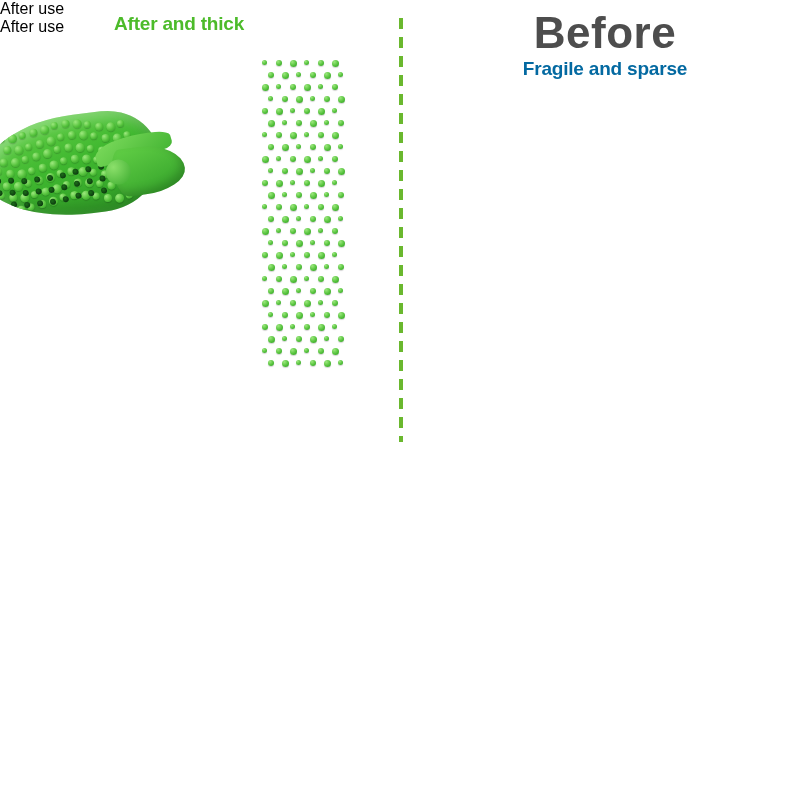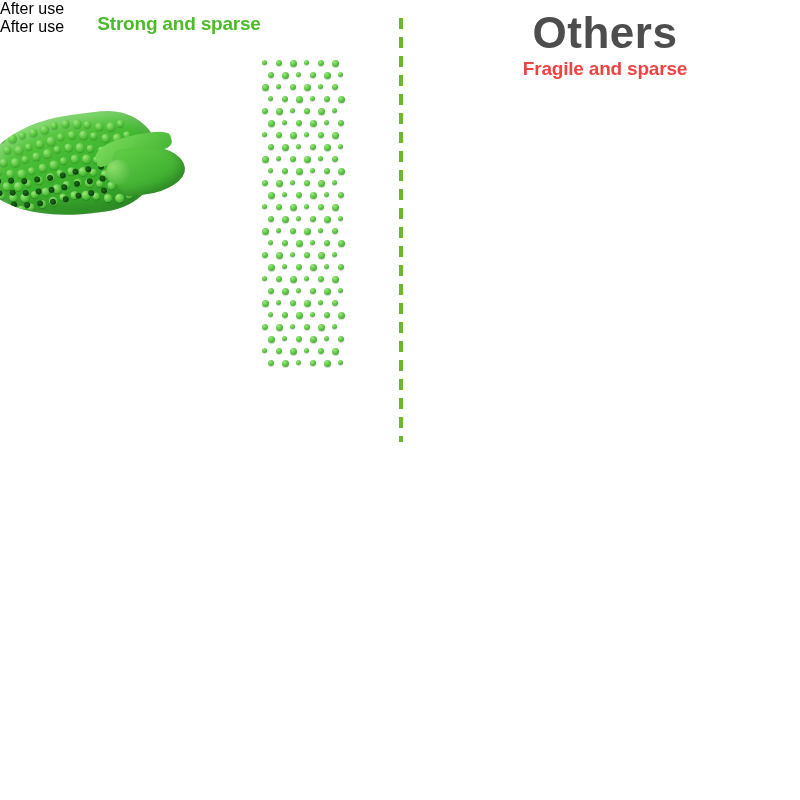--- a/index.html
+++ b/index.html
@@ -25,21 +25,21 @@
   .head-ours { position: absolute; left: 14px; top: 10px; width: 330px; text-align: center; }
   .head-others { position: absolute; left: 440px; top: 10px; width: 330px; text-align: center; }
   .title-main {
     font-size: 44px; font-weight: bold; line-height: 1.03;
     letter-spacing: 0.5px;
   }
   .title-main.ours { color: #4cbb2a; }
   .title-main.others { color: #4d4d4d; }
   .title-sub { font-size: 19px; font-weight: bold; margin-top: 3px; letter-spacing: -0.2px; }
   .title-sub.ours { color: #4cbb2a; }
-  .title-sub.others { color: #ef4444; }
+  .title-sub.others { color: #0369a1; }
 
   
   .vs-badge {
     position: absolute; left: 352px; top: 176px;
     font-size: 60px; font-weight: bold; font-style: italic;
     color: #ed9346; letter-spacing: -3px;
     -webkit-text-stroke: 4px #ffffff; paint-order: stroke fill;
     text-shadow: 0 2px 4px rgba(0,0,0,0.10);
     z-index: 30;
   }
@@ -385,25 +385,25 @@
 </head>
 <body>
 
 <div class="page">
 
   <div class="compare-panel">
 
     <div class="divider"></div>
 
     <div class="head-ours">
-      <div class="title-sub ours">Strong and sparse</div>
+      <div class="title-sub ours">After and thick</div>
     </div>
 
     <div class="head-others">
-      <div class="title-main others">Others</div>
+      <div class="title-main others">Before</div>
       <div class="title-sub others">Fragile and sparse</div>
     </div>
 
     <div class="prod-green-small">
       <div class="pg-body">
         <div class="nub-layer" id="green-nubs">
             <div class="nub" style="left: 17px; top: 10.5769px; width: 8px; height: 8px;"></div>
             <div class="nub" style="left: 28px; top: 11.9418px; width: 9px; height: 9px;"></div>
             <div class="nub" style="left: 39px; top: 11.4528px; width: 7px; height: 7px;"></div>
             <div class="nub" style="left: 50px; top: 9.33995px; width: 8px; height: 8px;"></div>

